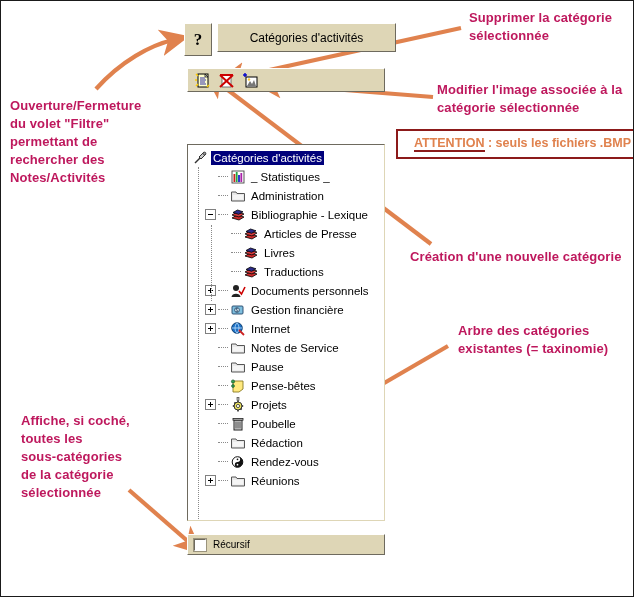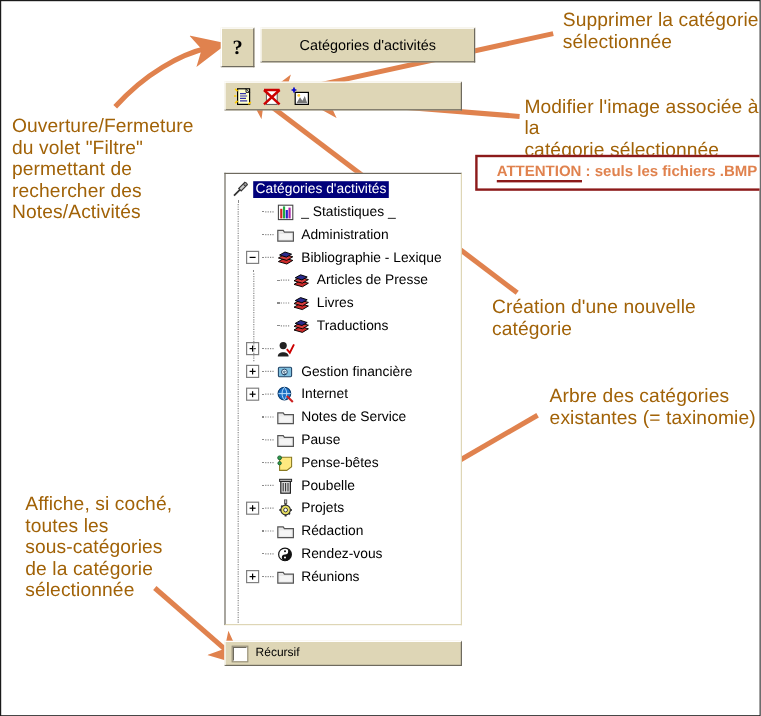--- a/index.html
+++ b/index.html
@@ -13,23 +13,23 @@
     width: 634px;
     height: 597px;
     background: #ffffff;
     border: 1px solid #1a1a1a;
     overflow: hidden;
   }
 
   
   .annot {
     position: absolute;
-    color: #a16207;
-    font-weight: normal;
-    font-size: 16px;
+    color: #be185d;
+    font-weight: bold;
+    font-size: 13px;
     line-height: 18px;
     letter-spacing: 0.1px;
     white-space: pre-line;
   }
   .annot.right { text-align: left; }
 
   
   .attn-box {
     position: absolute;
     border: 2px solid #8c1a1a;
@@ -371,20 +371,21 @@
         </div>
         <div class="tnode">
           <div style="width: 17px; flex: 0 0 auto;"></div>
           <div class="t-expander plus"></div>
           <div class="t-dots"></div>
           <span class="t-icon"><svg width="16" height="16" viewBox="0 0 16 16">
               <circle cx="6" cy="5" r="3" fill="#222"></circle>
               <path d="M1.5,14 C1.5,9.5 10.5,9.5 10.5,14 Z" fill="#222"></path>
               <path d="M9,8 L11.5,11 L15,4" stroke="#cc0000" stroke-width="1.6" fill="none"></path>
             </svg></span>
+          <span class="t-label">Documents personnels</span>
         </div>
         <div class="tnode">
           <div style="width: 17px; flex: 0 0 auto;"></div>
           <div class="t-expander plus"></div>
           <div class="t-dots"></div>
           <span class="t-icon"><svg width="16" height="16" viewBox="0 0 16 16">
               <rect x="2" y="4" width="11" height="8" rx="1" fill="#7fbfdf" stroke="#224466" stroke-width="0.9"></rect>
               <circle cx="7" cy="8" r="2.4" fill="#dff0f8" stroke="#224466" stroke-width="0.8"></circle>
               <text x="7" y="10.3" font-size="5" text-anchor="middle" fill="#113355" font-family="sans-serif">$</text>
             </svg></span>
@@ -424,33 +425,20 @@
         <div class="tnode">
           <div style="width: 17px; flex: 0 0 auto;"></div>
           <div class="t-spacer"></div>
           <div class="t-dots"></div>
           <span class="t-icon"><svg width="16" height="16" viewBox="0 0 16 16">
               <path d="M3,3 L13,3 L13,11 L9,14 L3,14 Z" fill="#ffe97f" stroke="#8a7a22" stroke-width="0.9"></path>
               <circle cx="3" cy="3.5" r="1.6" fill="#2f9e4f" stroke="#17542a" stroke-width="0.7"></circle>
               <circle cx="3" cy="8" r="1.4" fill="#2f9e4f" stroke="#17542a" stroke-width="0.7"></circle>
             </svg></span>
           <span class="t-label">Pense-bêtes</span>
-        </div>
-        <div class="tnode">
-          <div style="width: 17px; flex: 0 0 auto;"></div>
-          <div class="t-spacer"></div>
-          <div class="t-dots"></div>
-          <span class="t-icon"><svg width="16" height="16" viewBox="0 0 16 16">
-              <rect x="4" y="4" width="8" height="10" fill="#d8d8d8" stroke="#222" stroke-width="1"></rect>
-              <line x1="6" y1="5.5" x2="6" y2="12.5" stroke="#222" stroke-width="0.8"></line>
-              <line x1="8" y1="5.5" x2="8" y2="12.5" stroke="#222" stroke-width="0.8"></line>
-              <line x1="10" y1="5.5" x2="10" y2="12.5" stroke="#222" stroke-width="0.8"></line>
-              <rect x="3" y="2.4" width="10" height="1.8" fill="#bbb" stroke="#222" stroke-width="0.8"></rect>
-            </svg></span>
-          <span class="t-label">Poubelle</span>
         </div>
         <div class="tnode">
           <div style="width: 17px; flex: 0 0 auto;"></div>
           <div class="t-expander plus"></div>
           <div class="t-dots"></div>
           <span class="t-icon"><svg width="16" height="16" viewBox="0 0 16 16">
               <circle cx="8" cy="9" r="4" fill="#e8e060" stroke="#333" stroke-width="1"></circle>
               <circle cx="8" cy="9" r="1.6" fill="#ffffff" stroke="#333" stroke-width="0.8"></circle>
               <g stroke="#333" stroke-width="1.6">
                 <line x1="8" y1="3.5" x2="8" y2="5"></line>
@@ -462,20 +450,33 @@
               </g>
               <rect x="7" y="0.5" width="2" height="3" fill="#bbb" stroke="#333" stroke-width="0.6"></rect>
             </svg></span>
           <span class="t-label">Projets</span>
         </div>
         <div class="tnode">
           <div style="width: 17px; flex: 0 0 auto;"></div>
           <div class="t-spacer"></div>
           <div class="t-dots"></div>
           <span class="t-icon"><svg width="16" height="16" viewBox="0 0 16 16">
+              <rect x="4" y="4" width="8" height="10" fill="#d8d8d8" stroke="#222" stroke-width="1"></rect>
+              <line x1="6" y1="5.5" x2="6" y2="12.5" stroke="#222" stroke-width="0.8"></line>
+              <line x1="8" y1="5.5" x2="8" y2="12.5" stroke="#222" stroke-width="0.8"></line>
+              <line x1="10" y1="5.5" x2="10" y2="12.5" stroke="#222" stroke-width="0.8"></line>
+              <rect x="3" y="2.4" width="10" height="1.8" fill="#bbb" stroke="#222" stroke-width="0.8"></rect>
+            </svg></span>
+          <span class="t-label">Poubelle</span>
+        </div>
+        <div class="tnode">
+          <div style="width: 17px; flex: 0 0 auto;"></div>
+          <div class="t-spacer"></div>
+          <div class="t-dots"></div>
+          <span class="t-icon"><svg width="16" height="16" viewBox="0 0 16 16">
               <path d="M1.5,4 L6,4 L7,5.5 L14.5,5.5 L14.5,13 L1.5,13 Z" fill="#e8e8e8" stroke="#555" stroke-width="1"></path>
               <rect x="3" y="7" width="10" height="4.5" fill="#f5f5f5"></rect>
             </svg></span>
           <span class="t-label">Rédaction</span>
         </div>
         <div class="tnode">
           <div style="width: 17px; flex: 0 0 auto;"></div>
           <div class="t-spacer"></div>
           <div class="t-dots"></div>
           <span class="t-icon"><svg width="16" height="16" viewBox="0 0 16 16">

